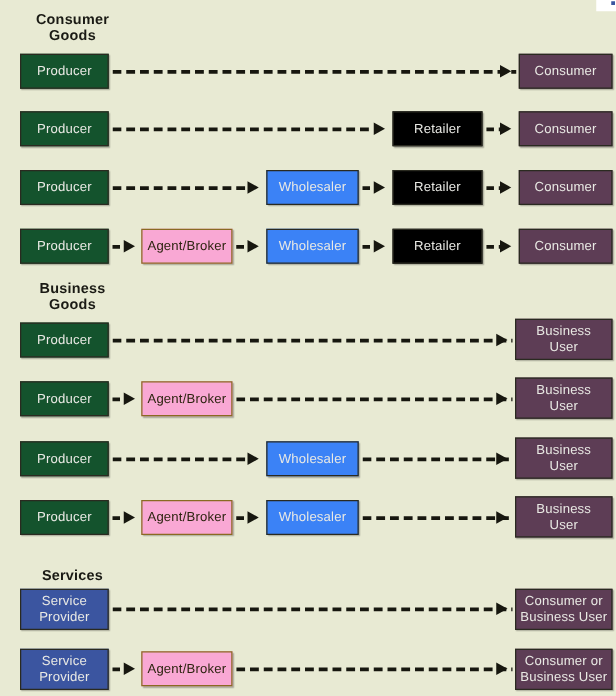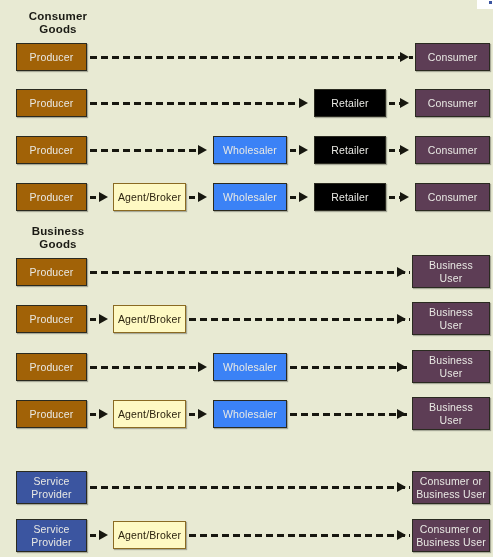--- a/index.html
+++ b/index.html
@@ -53,22 +53,22 @@
     align-items: center;
     justify-content: center;
     text-align: center;
     font-size: 10.5px;
     line-height: 12.5px;
     color: #e9e9e4;
     letter-spacing: 0.15px;
     box-shadow: 1px 1px 1px rgba(0,0,0,0.28);
     padding: 0 2px;
   }
-  .node.producer      { background: #a16207; }
-  .node.agent         { background: #fef9c3; color: #2d2410; border-color: #8a6a22; }
+  .node.producer      { background: #14532d; }
+  .node.agent         { background: #f9a8d4; color: #2d2410; border-color: #8a6a22; }
   .node.wholesaler    { background: #3b82f6; }
   .node.retailer      { background: #000000; }
   .node.consumer      { background: #5d3d55; }
   .node.provider      { background: #3b55a0; }
 
   
   .dash {
     position: absolute;
     height: 3px;
     background-image: linear-gradient(to right, #17170f 0 7px, rgba(0,0,0,0) 7px 11px);
@@ -183,20 +183,23 @@
   <div class="dash short" style="left:189px; top:412.5px; width:9px;"></div>
   <div class="arrow" style="left:198px; top:408.5px;"></div>
   <div class="node wholesaler" style="left:213px; top:400px; width:74px; height:28px;">Wholesaler</div>
   <div class="dash" style="left:290px; top:412.5px; width:120px;"></div>
   <div class="arrow" style="left:397px; top:408.5px;"></div>
   <div class="node consumer" style="left:412px; top:397px; width:78px; height:33px; flex-direction:column;">
     <span>Business</span>
     <span>User</span>
   </div>
 
+  <div class="heading" style="left:10px; top:455px; width:96px;">
+    <div>Services</div>
+  </div>
 
   <div class="node provider" style="left:16px; top:471px; width:71px; height:33px; flex-direction:column;">
     <span>Service</span>
     <span>Provider</span>
   </div>
   <div class="dash" style="left:90px; top:486px; width:320px;"></div>
   <div class="arrow" style="left:397px; top:482px;"></div>
   <div class="node consumer" style="left:412px; top:471px; width:78px; height:33px; flex-direction:column;">
     <span>Consumer or</span>
     <span>Business User</span>

